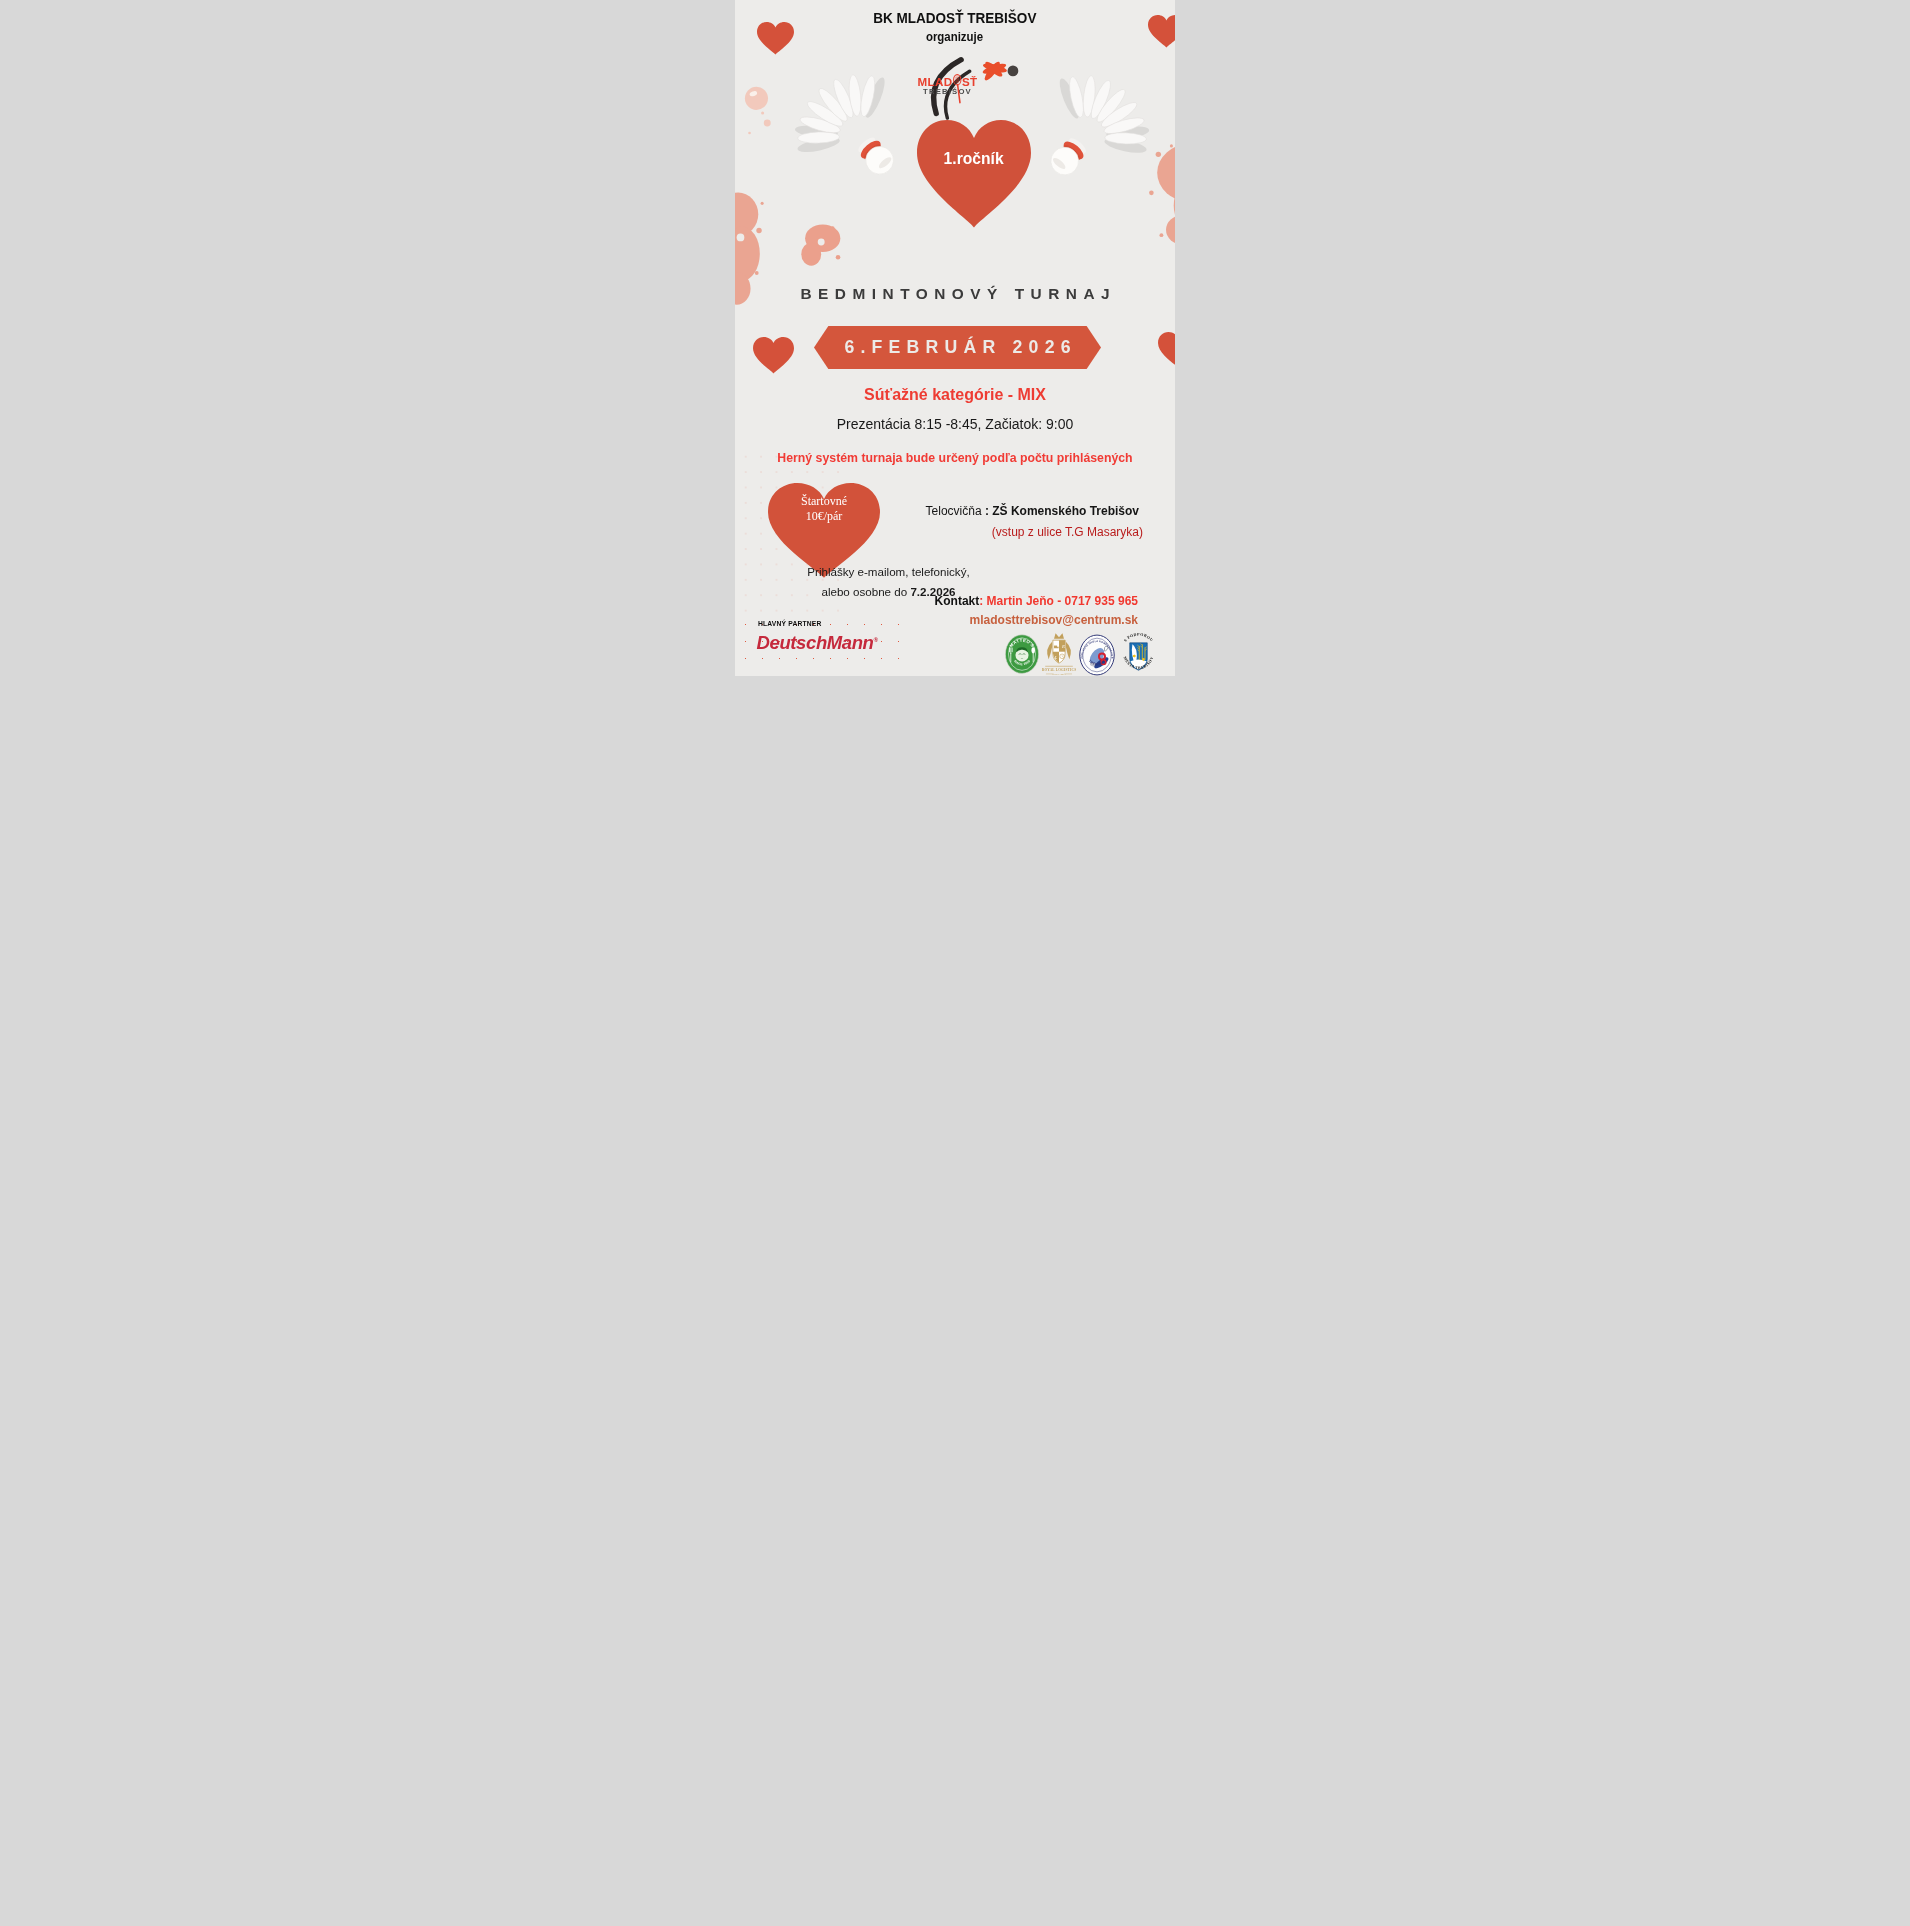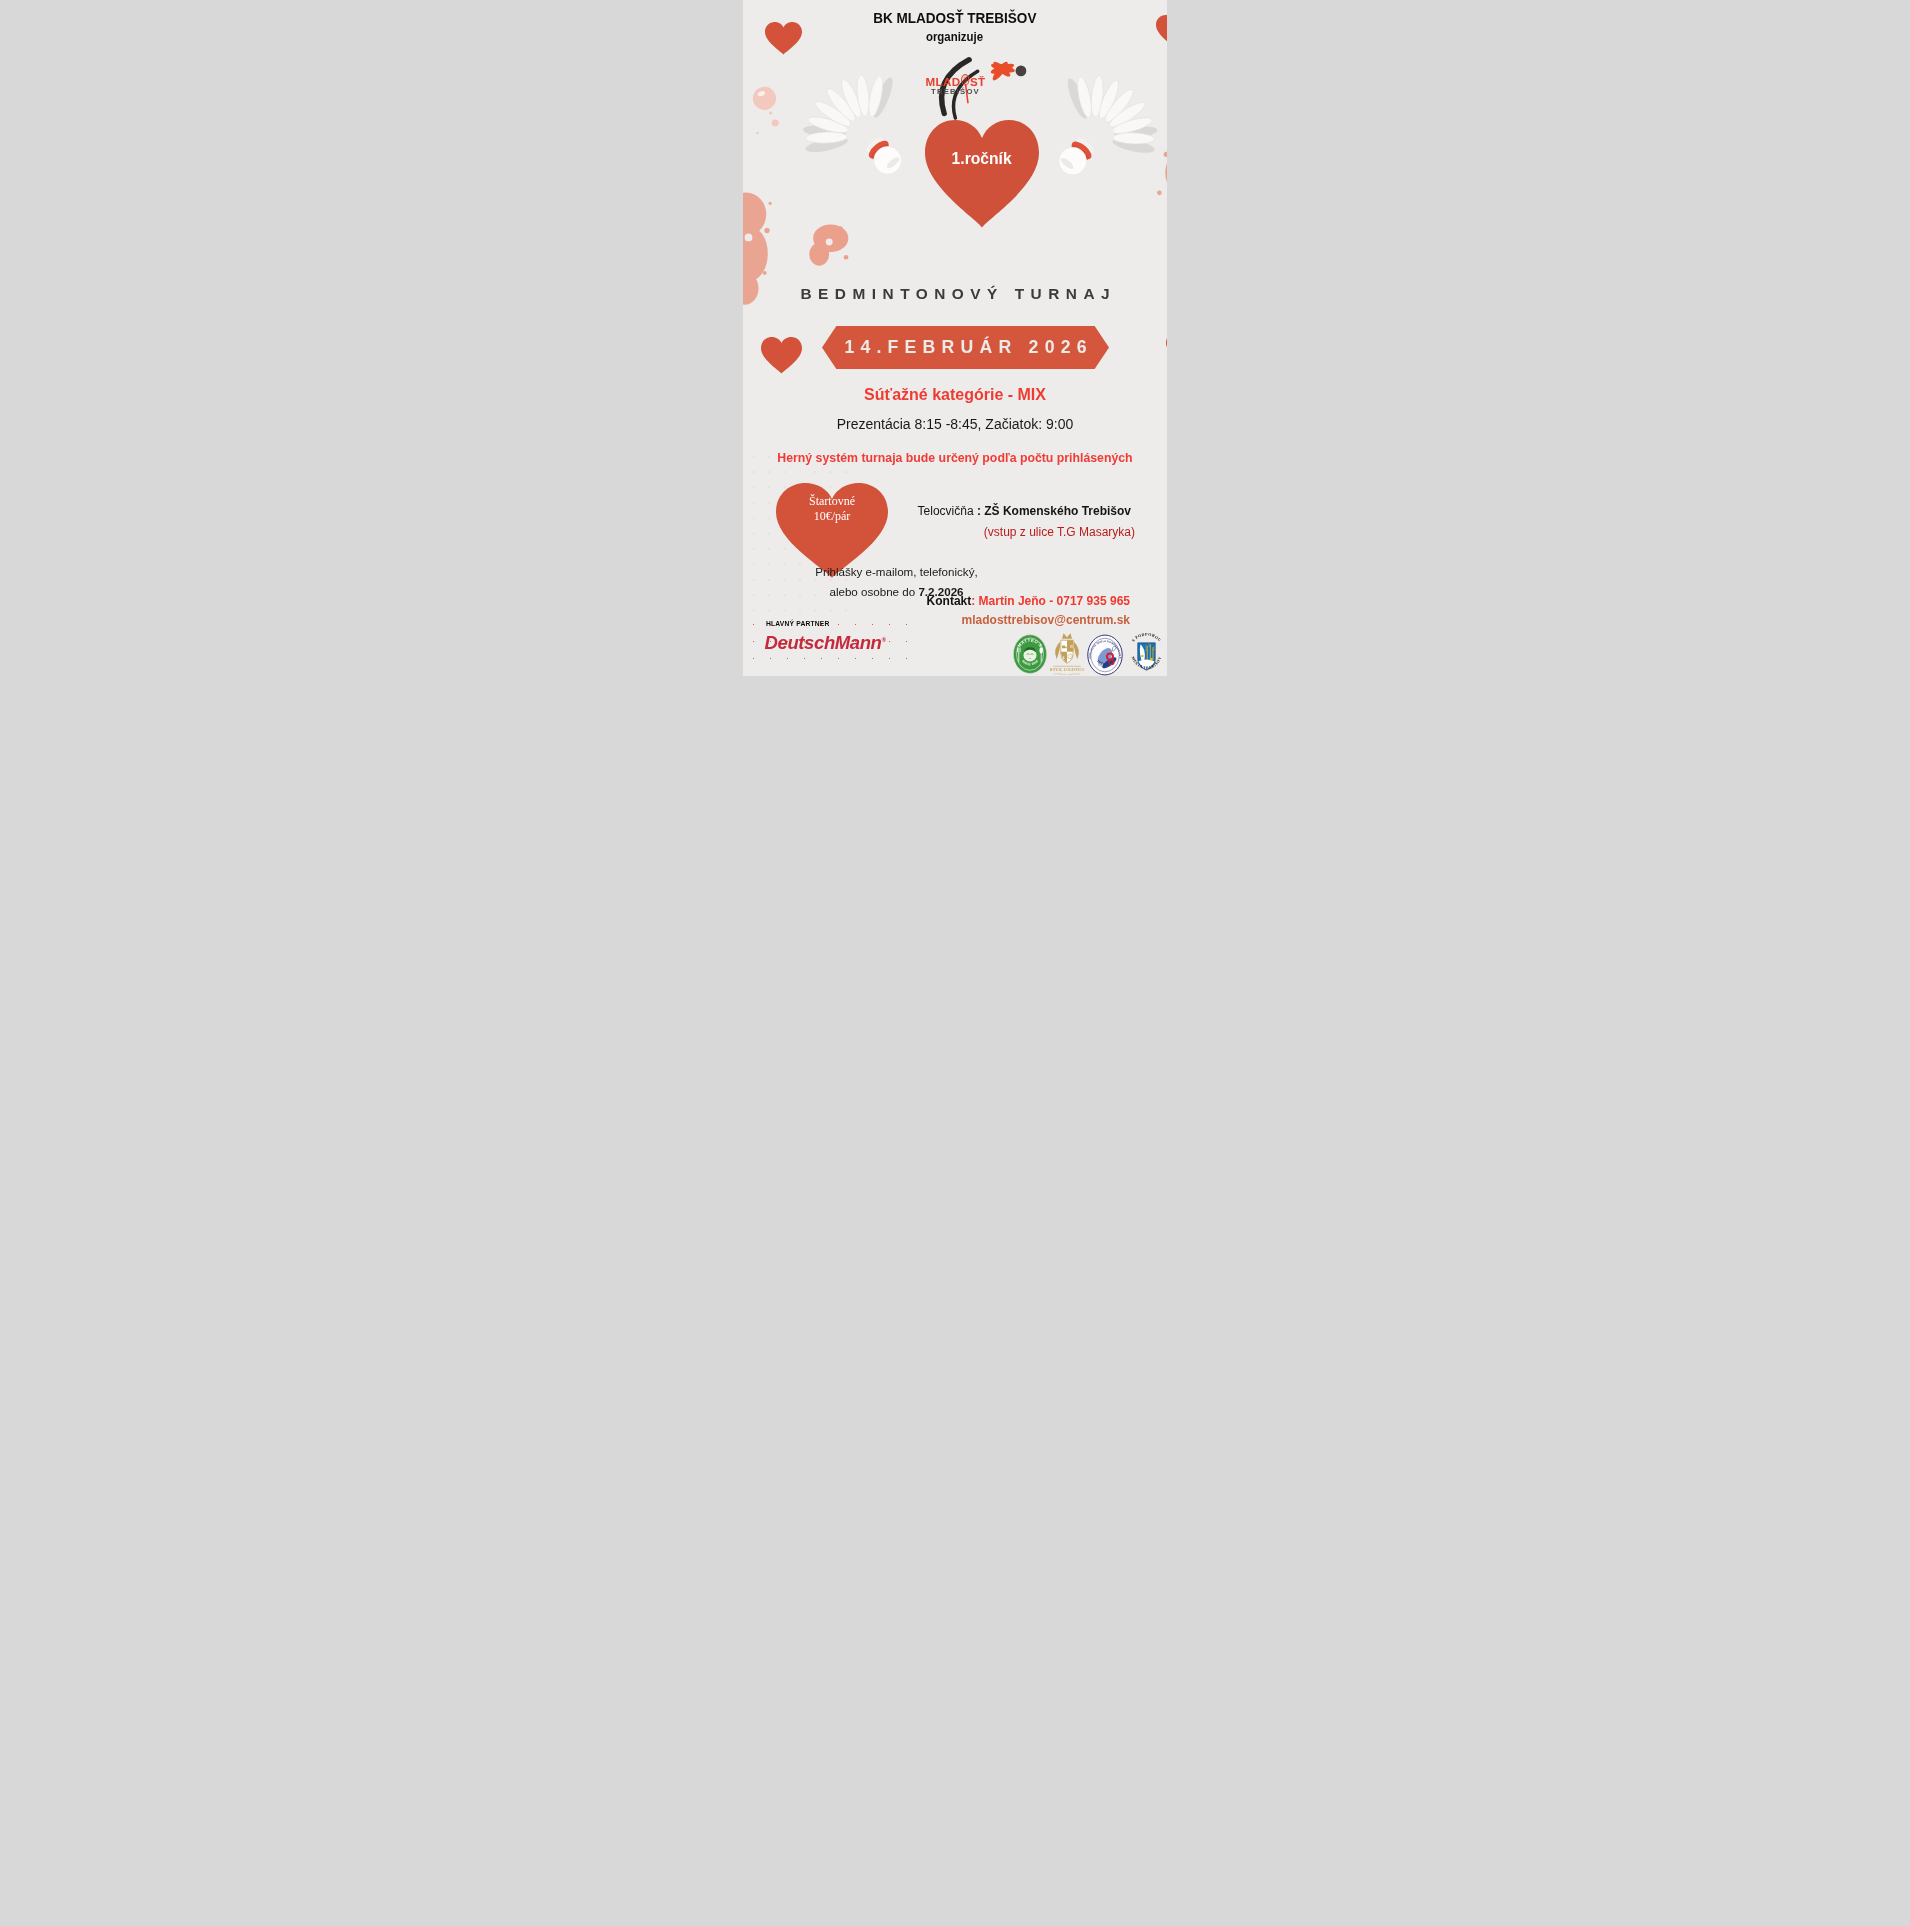--- a/index.html
+++ b/index.html
@@ -1,17 +1,17 @@
 <!DOCTYPE html>
 <html style="font-size:6.2px"><head>
 <meta charset="utf-8">
 <style>
   html,body{margin:0;padding:0;background:#d8d8d8;}
   .poster{position:relative;width:424px;height:676px;margin:0 auto;background:#edecea;overflow:hidden;
-          font-family:"Liberation Sans",sans-serif;}
+          font-family:"Liberation Sans",sans-serif;padding-left:16px;}
   .abs{position:absolute;}
   .ctr{left:0;right:0;text-align:center;}
   .cond{display:inline-block;transform:scaleX(0.88);transform-origin:center;}
   .stars{position:absolute;background-image:radial-gradient(circle,#de5136 0.5px,rgba(222,81,54,0) 0.7px);opacity:.95;}
   .title-club{top:9.2px;font-size:15.4px;font-weight:bold;color:#101010;letter-spacing:0px;}
   .title-org{top:28.5px;font-size:13px;font-weight:bold;color:#101010;}
   .mladost-line{left:174px;top:74px;width:77px;display:flex;justify-content:center;align-items:flex-end;
                 font-size:11.6px;font-weight:bold;color:#e8402e;letter-spacing:0.4px;z-index:6;}
   .trebisov-line{left:174px;top:87px;width:77px;text-align:center;font-size:7.7px;font-weight:bold;
                  color:#4b4b4b;letter-spacing:1.2px;z-index:5;}
@@ -209,21 +209,21 @@
     <path d="M16 28.6 C14 26 0 17.5 0 8.8 C0 3.4 3.9 0 8.4 0 C11.8 0 14.8 1.9 16 4.8 C17.2 1.9 20.2 0 23.6 0 C28.1 0 32 3.4 32 8.8 C32 17.5 18 26 16 28.6 Z" fill="#d4513a"></path>
   </svg>
   <svg class="abs" style="left:182px;top:120px;z-index:4;" width="114" height="109" viewBox="0 0 32 29" preserveAspectRatio="none">
     <path d="M16 28.6 C14 26 0 17.5 0 8.8 C0 3.4 3.9 0 8.4 0 C11.8 0 14.8 1.9 16 4.8 C17.2 1.9 20.2 0 23.6 0 C28.1 0 32 3.4 32 8.8 C32 17.5 18 26 16 28.6 Z" fill="#d0513a"></path>
   </svg>
   <div class="abs edition"><span>1.ročník</span></div>
 
   <div class="abs ctr subtitle">BEDMINTONOVÝ TURNAJ</div>
 
   <div class="abs banner">
-    <div class="banner-text">14.FEBRUÁR 2026</div>
+    <div class="banner-text">6.FEBRUÁR 2026</div>
   </div>
 
   <div class="abs ctr categories">Súťažné kategórie - MIX</div>
   <div class="abs ctr schedule">Prezentácia 8:15 -8:45,  Začiatok: 9:00</div>
   <div class="abs ctr system-note">Herný systém turnaja bude určený podľa počtu prihlásených</div>
 
   <svg class="abs" style="left:33px;top:483px;z-index:4;" width="112" height="96" viewBox="0 0 32 29" preserveAspectRatio="none">
     <path d="M16 28.6 C14 26 0 17.5 0 8.8 C0 3.4 3.9 0 8.4 0 C11.8 0 14.8 1.9 16 4.8 C17.2 1.9 20.2 0 23.6 0 C28.1 0 32 3.4 32 8.8 C32 17.5 18 26 16 28.6 Z" fill="#d2523a"></path>
   </svg>
   <div class="abs fee-text" style="top:494px;font-size:12px;">Štartovné</div>

